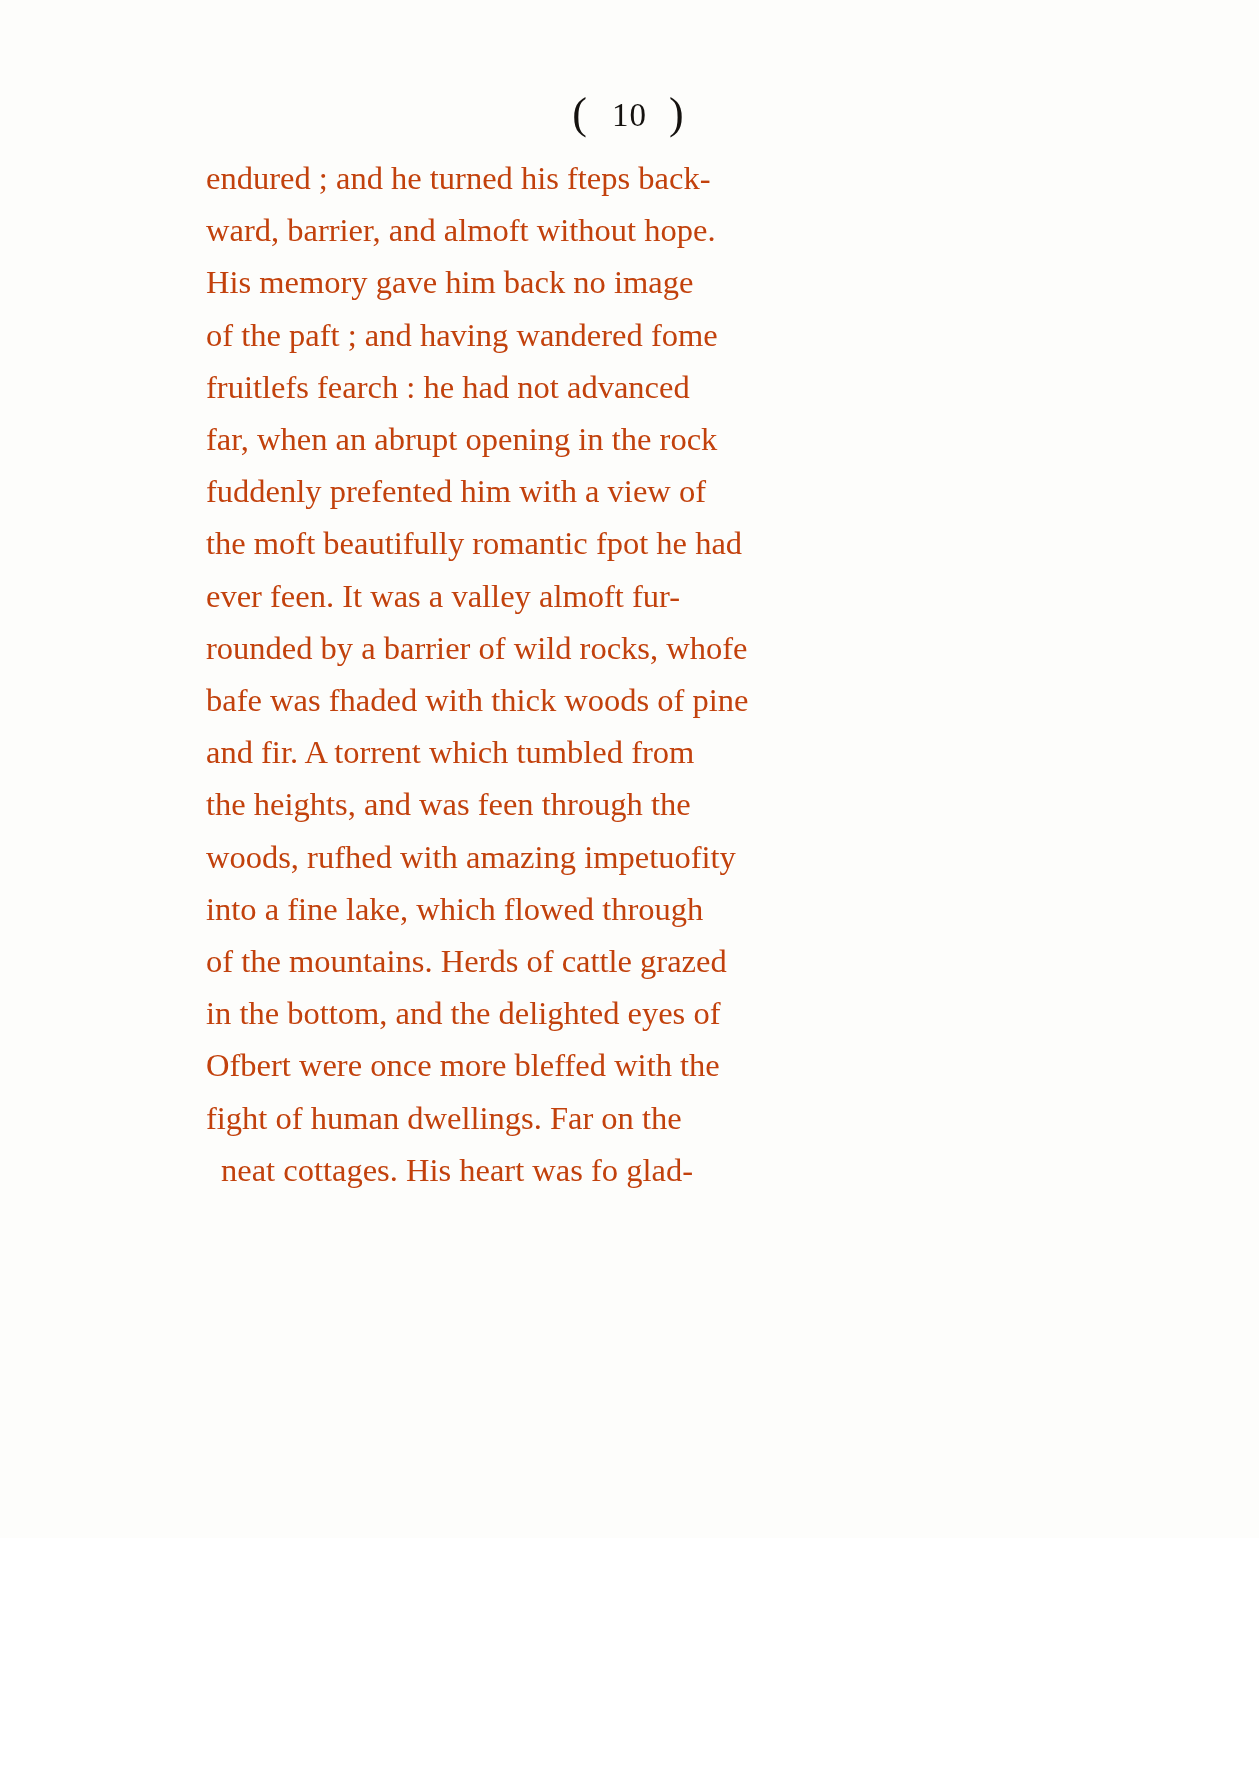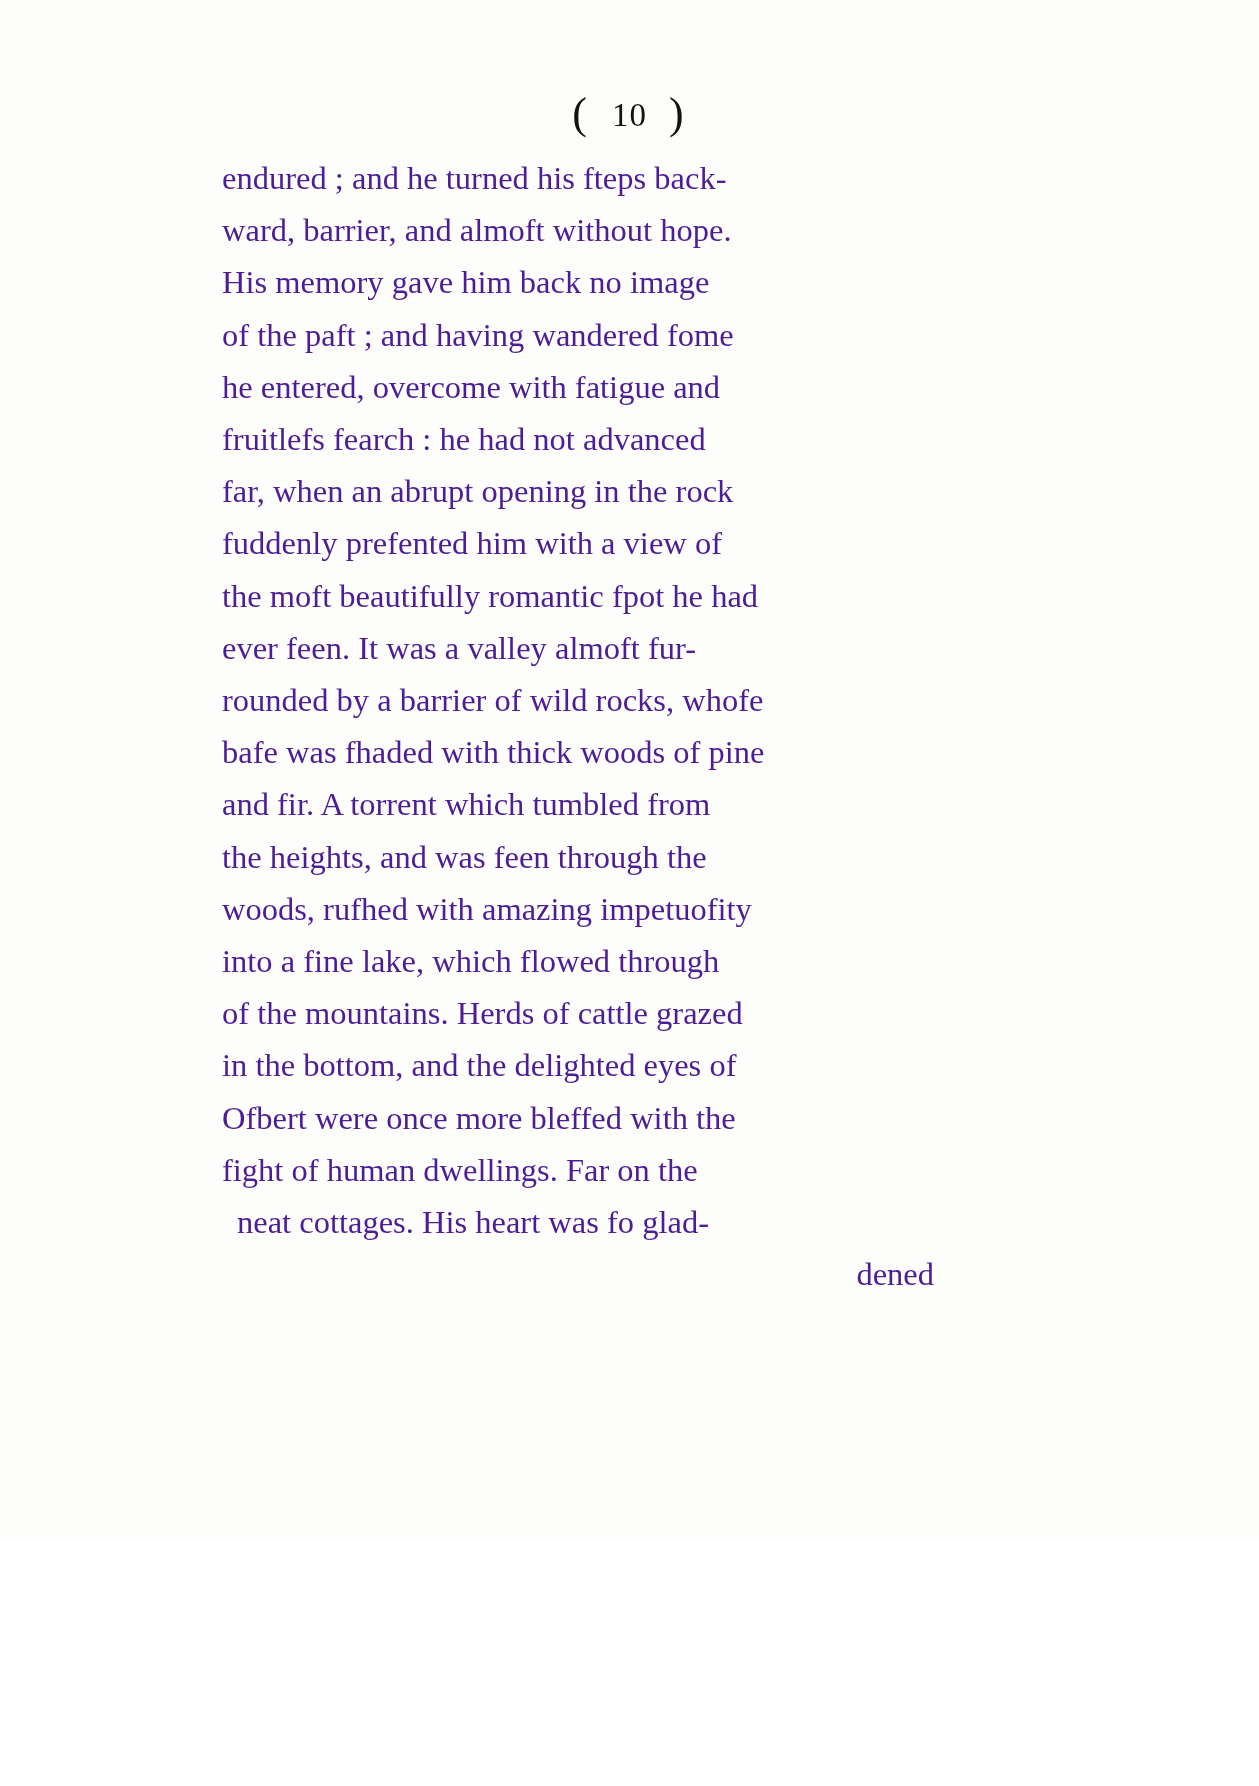--- a/index.html
+++ b/index.html
@@ -39,26 +39,26 @@
     vertical-align: -2px;
   }
   .page-header .folio {
     font-size: 33px;
     padding: 0 22px;
     letter-spacing: 1px;
   }
   .body-text {
     position: absolute;
     top: 152px;
-    left: 222px;
+    left: 206px;
     width: 712px;
     font-size: 32.5px;
     line-height: 52.2px;
     text-align: justify;
-    color: #4c1d95;
+    color: #c2410c;
     font-family: "Liberation Serif", serif;
   }
   .body-text p {
     margin: 0;
     text-align: justify;
     text-justify: inter-word;
   }
   .line {
     display: block;
     white-space: nowrap;
@@ -78,34 +78,32 @@
   <div class="page-header">
     <span class="paren">(</span><span class="folio">10</span><span class="paren">)</span>
   </div>
 
   <div class="body-text">
     <p>
       <span class="line" style="word-spacing: 0px;">endured ; and he turned his fteps back-</span>
       <span class="line" style="word-spacing: 0px;">ward, barrier, and almoft without hope.</span>
       <span class="line" style="word-spacing: 0px;">His memory gave him back no image</span>
       <span class="line" style="word-spacing: 0px;">of the paft ; and having wandered fome</span>
-      <span class="line" style="word-spacing: 0px;">he entered, overcome with fatigue and</span>
       <span class="line" style="word-spacing: 0px;">fruitlefs fearch : he had not advanced</span>
       <span class="line" style="word-spacing: 0px;">far, when an abrupt opening in the rock</span>
       <span class="line" style="word-spacing: 0px;">fuddenly prefented him with a view of</span>
       <span class="line" style="word-spacing: 0px;">the moft beautifully romantic fpot he had</span>
       <span class="line" style="word-spacing: 0px;">ever feen.   It was a valley almoft fur-</span>
       <span class="line" style="word-spacing: 0px;">rounded by a barrier of wild rocks, whofe</span>
       <span class="line" style="word-spacing: 0px;">bafe was fhaded with thick woods of pine</span>
       <span class="line" style="word-spacing: 0px;">and fir.   A torrent which tumbled from</span>
       <span class="line" style="word-spacing: 0px;">the heights, and was feen through the</span>
       <span class="line" style="word-spacing: 0px;">woods, rufhed with amazing impetuofity</span>
       <span class="line" style="word-spacing: 0px;">into a fine lake, which flowed through</span>
       <span class="line" style="word-spacing: 0px;">of the mountains.   Herds of cattle grazed</span>
       <span class="line" style="word-spacing: 0px;">in the bottom, and the delighted eyes of</span>
       <span class="line" style="word-spacing: 0px;">Ofbert were once more bleffed with the</span>
       <span class="line" style="word-spacing: 0px;">fight of human dwellings.   Far on the</span>
       <span class="line" style="word-spacing: 0px; margin-left: 15px;">neat cottages.   His heart was fo glad-</span>
-      <span class="last">dened</span>
     </p>
   </div>
 
 </div>
 
 </body></html>

